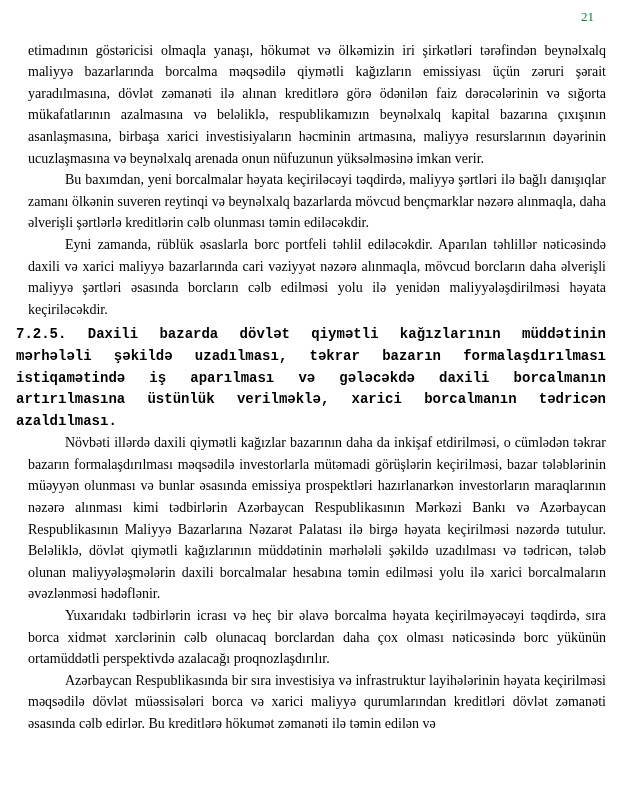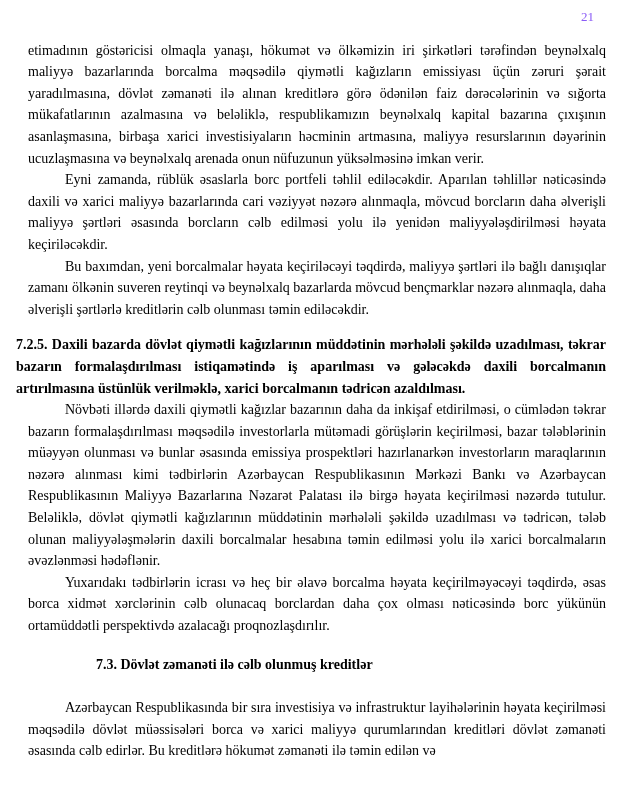--- a/index.html
+++ b/index.html
@@ -14,58 +14,58 @@
     padding: 6px 14px 0 16px;
     font-family: "Liberation Serif", serif;
     font-size: 14px;
     line-height: 21.6px;
     color: #000000;
     overflow: hidden;
     background: #ffffff;
   }
   .page-number {
     text-align: right;
-    color: #8b5cf6;
+    color: #15803d;
     font-size: 13px;
     padding-right: 12px;
     margin-bottom: 12px;
   }
   p.body-para {
     text-align: justify;
     margin-left: 12px;
   }
   p.indent {
     text-indent: 37px;
   }
   p.section-heading {
     font-weight: bold;
     text-align: justify;
-    margin-top: 14px;
+    margin-top: 4px;
+    font-family: Liberation Mono, monospace;
   }
   p.sub-heading {
     font-weight: bold;
     margin: 17px 0 22px 80px;
   }
 </style>
 </head>
 <body>
 
 <div class="page">
 
   <div class="page-number">21</div>
 
   <p class="body-para">etimadının göstəricisi olmaqla yanaşı, hökumət və ölkəmizin iri şirkətləri tərəfindən beynəlxalq maliyyə bazarlarında borcalma məqsədilə qiymətli kağızların emissiyası üçün zəruri şərait yaradılmasına, dövlət zəmanəti ilə alınan kreditlərə görə ödənilən faiz dərəcələrinin və sığorta mükafatlarının azalmasına və beləliklə, respublikamızın beynəlxalq kapital bazarına çıxışının asanlaşmasına, birbaşa xarici investisiyaların həcminin artmasına, maliyyə resurslarının dəyərinin ucuzlaşmasına və beynəlxalq arenada onun nüfuzunun yüksəlməsinə imkan verir.</p>
 
+  <p class="body-para indent">Bu baxımdan, yeni borcalmalar həyata keçiriləcəyi təqdirdə, maliyyə şərtləri ilə bağlı danışıqlar zamanı ölkənin suveren reytinqi və beynəlxalq bazarlarda mövcud bençmarklar nəzərə alınmaqla, daha əlverişli şərtlərlə kreditlərin cəlb olunması təmin ediləcəkdir.</p>
+
   <p class="body-para indent">Eyni zamanda, rüblük əsaslarla borc portfeli təhlil ediləcəkdir. Aparılan təhlillər nəticəsində daxili və xarici maliyyə bazarlarında cari vəziyyət nəzərə alınmaqla, mövcud borcların daha əlverişli maliyyə şərtləri əsasında borcların cəlb edilməsi yolu ilə yenidən maliyyələşdirilməsi həyata keçiriləcəkdir.</p>
-
-  <p class="body-para indent">Bu baxımdan, yeni borcalmalar həyata keçiriləcəyi təqdirdə, maliyyə şərtləri ilə bağlı danışıqlar zamanı ölkənin suveren reytinqi və beynəlxalq bazarlarda mövcud bençmarklar nəzərə alınmaqla, daha əlverişli şərtlərlə kreditlərin cəlb olunması təmin ediləcəkdir.</p>
 
   <p class="section-heading">7.2.5. Daxili bazarda dövlət qiymətli kağızlarının müddətinin mərhələli şəkildə uzadılması, təkrar bazarın formalaşdırılması istiqamətində iş aparılması və gələcəkdə daxili borcalmanın artırılmasına üstünlük verilməklə, xarici borcalmanın tədricən azaldılması.</p>
 
   <p class="body-para indent">Növbəti illərdə daxili qiymətli kağızlar bazarının daha da inkişaf etdirilməsi, o cümlədən təkrar bazarın formalaşdırılması məqsədilə investorlarla mütəmadi görüşlərin keçirilməsi, bazar tələblərinin müəyyən olunması və bunlar əsasında emissiya prospektləri hazırlanarkən investorların maraqlarının nəzərə alınması kimi tədbirlərin Azərbaycan Respublikasının Mərkəzi Bankı və Azərbaycan Respublikasının Maliyyə Bazarlarına Nəzarət Palatası ilə birgə həyata keçirilməsi nəzərdə tutulur. Beləliklə, dövlət qiymətli kağızlarının müddətinin mərhələli şəkildə uzadılması və tədricən, tələb olunan maliyyələşmələrin daxili borcalmalar hesabına təmin edilməsi yolu ilə xarici borcalmaların əvəzlənməsi hədəflənir.</p>
 
-  <p class="body-para indent">Yuxarıdakı tədbirlərin icrası və heç bir əlavə borcalma həyata keçirilməyəcəyi təqdirdə, əsas borca xidmət xərclərinin cəlb olunacaq borclardan daha çox olması nəticəsində borc yükünün ortamüddətli perspektivdə azalacağı proqnozlaşdırılır.</p>
+  <p class="body-para indent">Yuxarıdakı tədbirlərin icrası və heç bir əlavə borcalma həyata keçirilməyəcəyi təqdirdə, sıra borca xidmət xərclərinin cəlb olunacaq borclardan daha çox olması nəticəsində borc yükünün ortamüddətli perspektivdə azalacağı proqnozlaşdırılır.</p>
 
-  <p class="sub-heading">7.3. Dövlət zəmanəti ilə cəlb olunmuş kreditlər</p>
 
   <p class="body-para indent">Azərbaycan Respublikasında bir sıra investisiya və infrastruktur layihələrinin həyata keçirilməsi məqsədilə dövlət müəssisələri borca və xarici maliyyə qurumlarından kreditləri dövlət zəmanəti əsasında cəlb edirlər. Bu kreditlərə hökumət zəmanəti ilə təmin edilən və</p>
 
 </div>
 
 </body></html>

